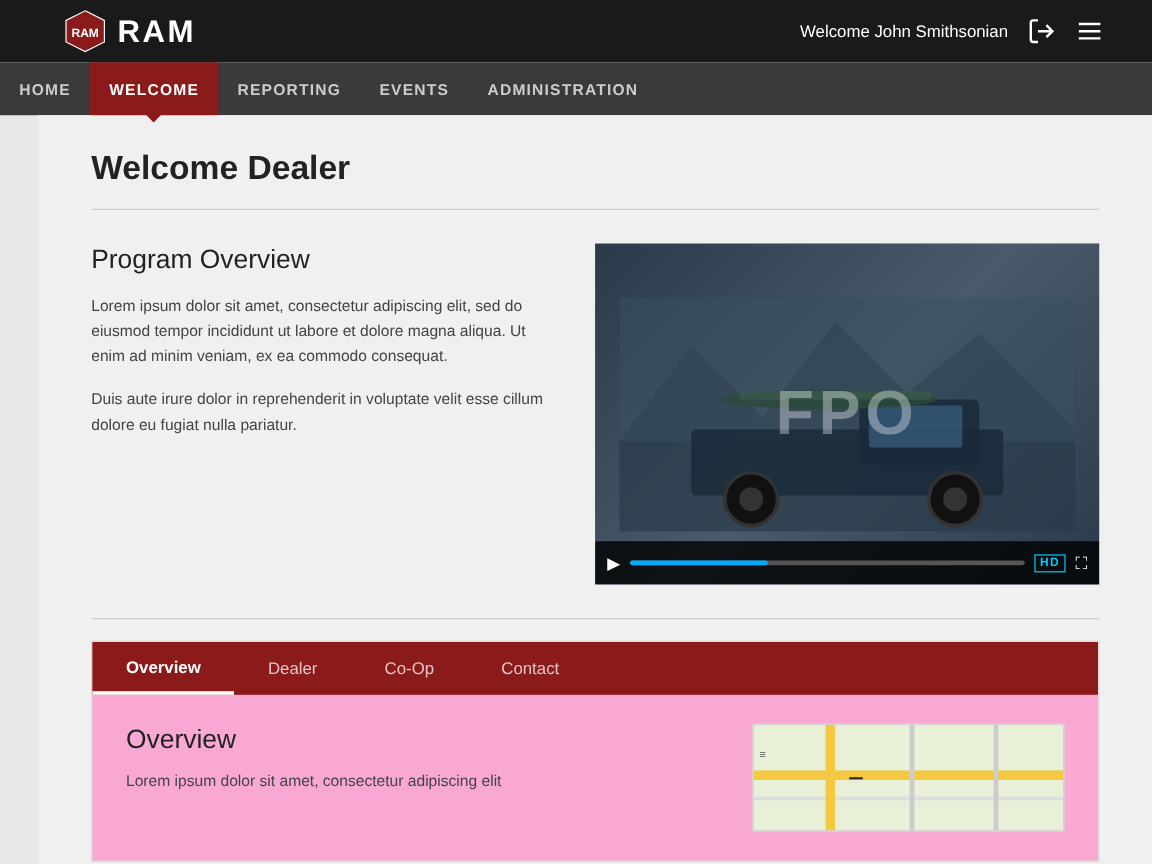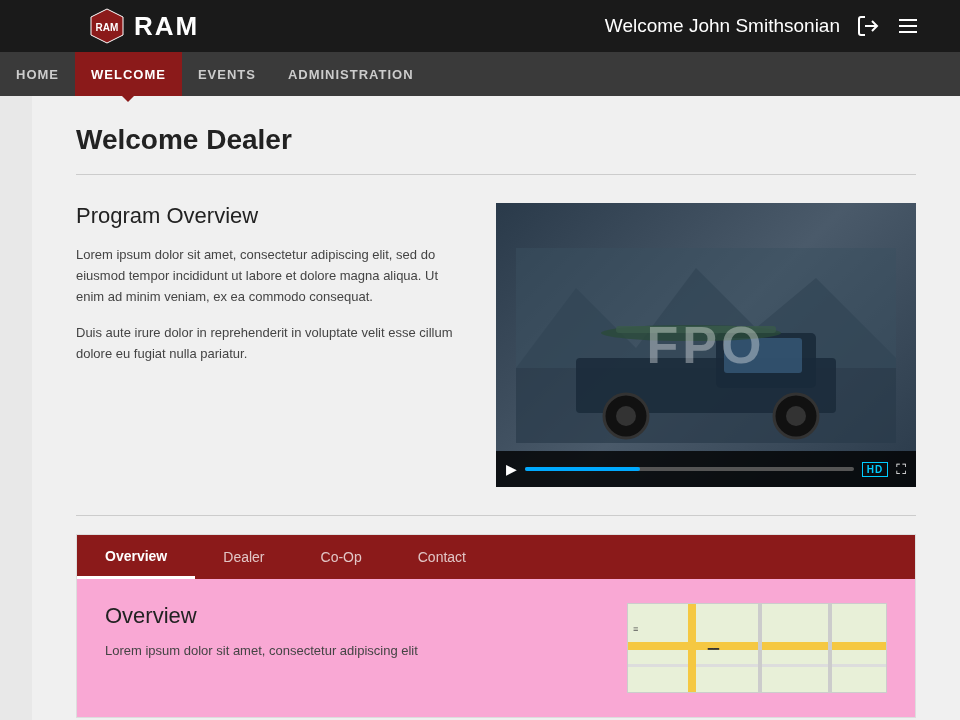--- a/index.html
+++ b/index.html
@@ -5,21 +5,21 @@
     * { margin: 0; padding: 0; box-sizing: border-box; }
     body { font-family: Arial, sans-serif; background: #e8e8e8; width: 960px; min-height: 720px; }
 
     
     .header {
       background: #1a1a1a;
       height: 52px;
       display: flex;
       align-items: center;
       justify-content: space-between;
-      padding: 0 40px 0 88px;
+      padding: 0 40px 0 52px;
       gap: 36px;
     }
     .header-logo {
       display: flex;
       align-items: center;
       gap: 8px;
     }
     .ram-shield {
       width: 38px;
       height: 38px;
@@ -30,21 +30,21 @@
       font-weight: 900;
       letter-spacing: 2px;
     }
     .header-right {
       display: flex;
       align-items: center;
       gap: 16px;
     }
     .welcome-text {
       color: white;
-      font-size: 19px;
+      font-size: 14px;
     }
     .header-icon {
       color: white;
       font-size: 22px;
       cursor: pointer;
       display: flex;
       align-items: center;
     }
 
     
@@ -319,20 +319,21 @@
         <line x1="3" y1="12" x2="21" y2="12"></line>
         <line x1="3" y1="18" x2="21" y2="18"></line>
       </svg>
     </span>
   </div>
 </div>
 
 <nav class="navbar">
   <a class="nav-item">HOME</a>
   <a class="nav-item active">WELCOME</a>
+  <a class="nav-item">REPORTING</a>
   <a class="nav-item">EVENTS</a>
   <a class="nav-item">ADMINISTRATION</a>
 </nav>
 
 <div class="main">
   <h1 class="page-title">Welcome Dealer</h1>
   <hr class="divider">
 
   
   <div class="program-section">

